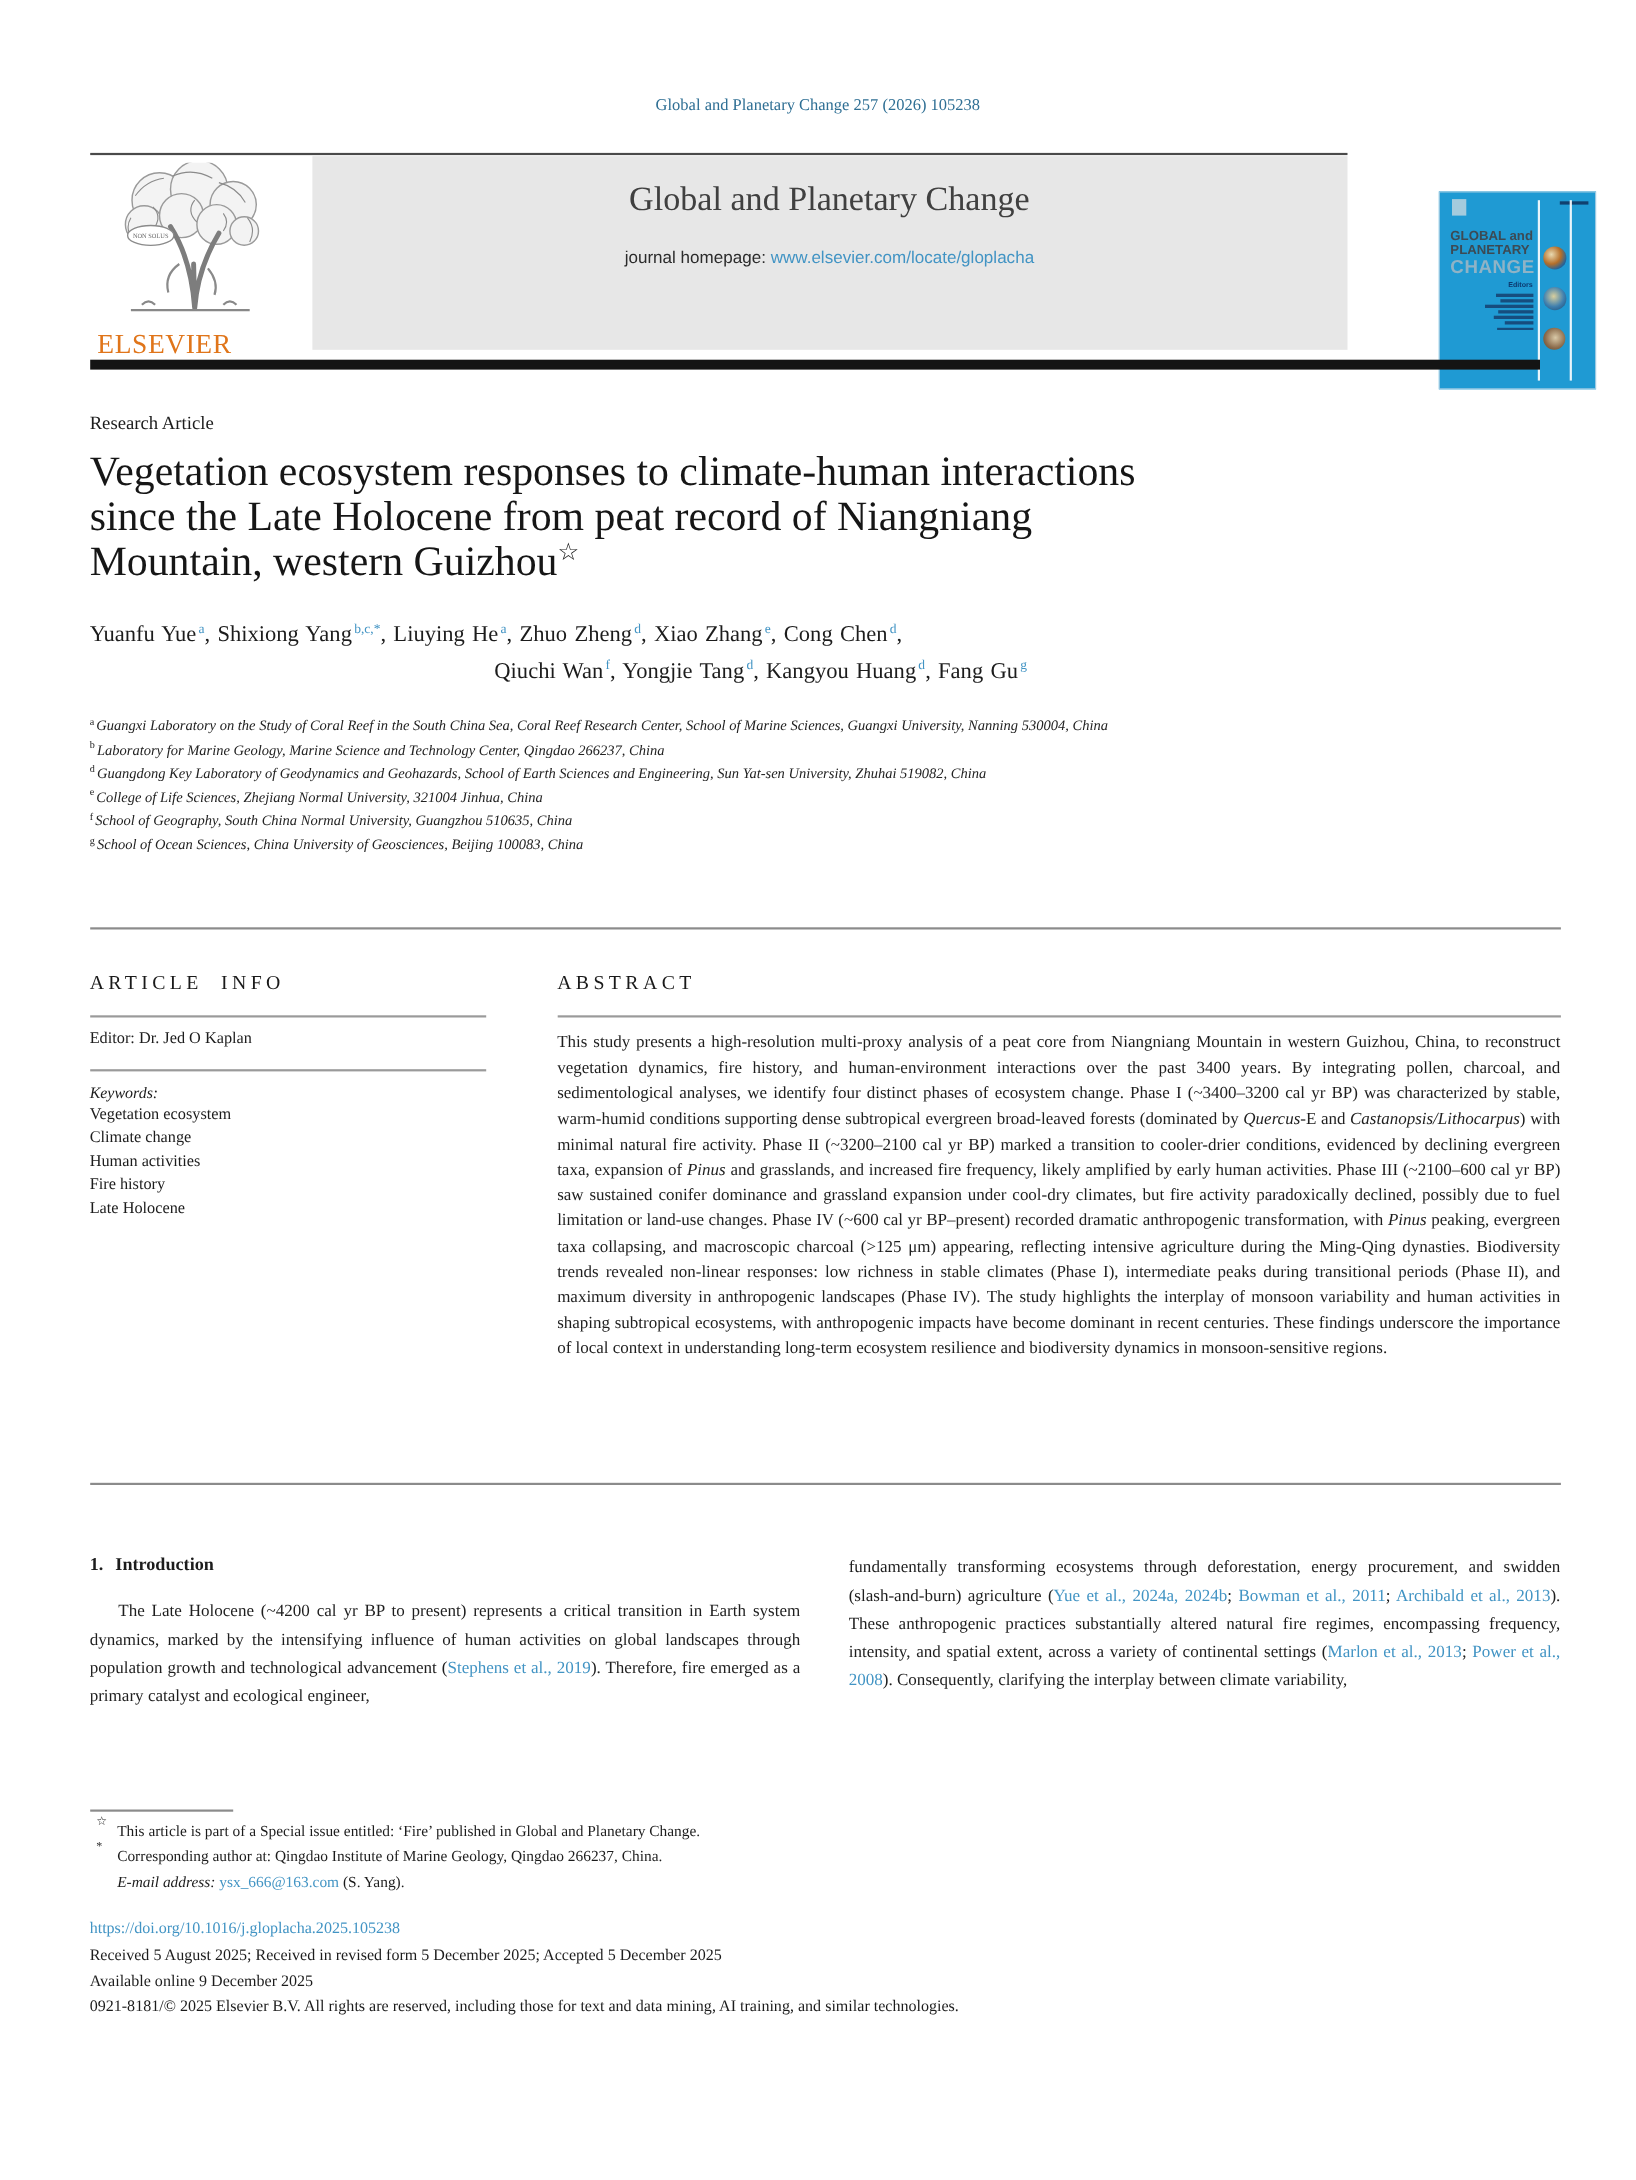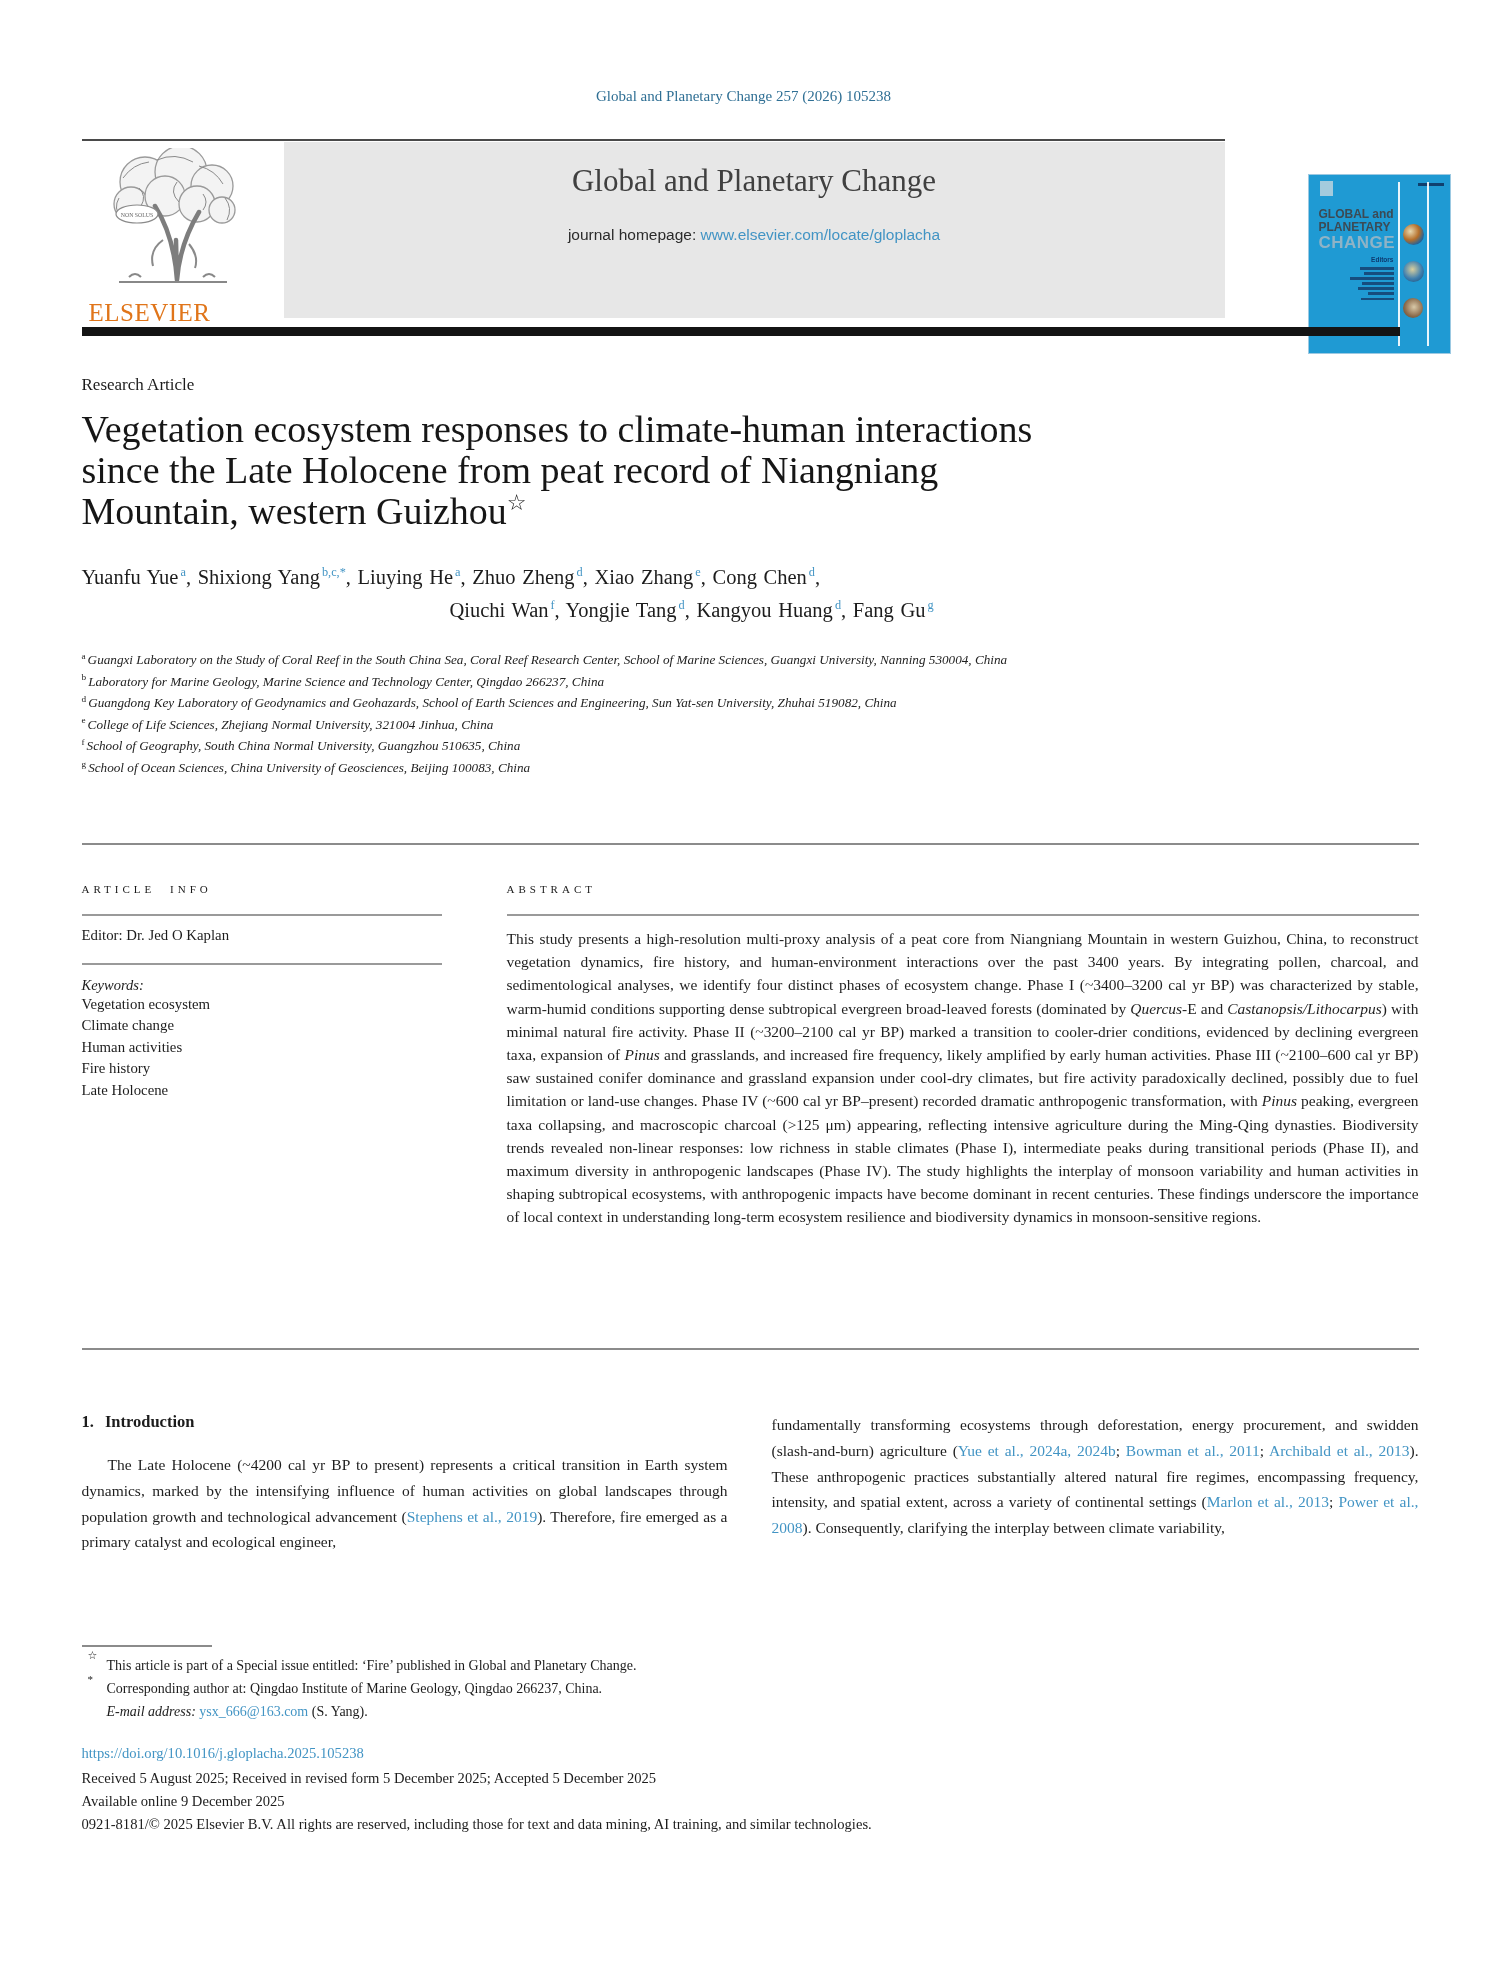--- a/index.html
+++ b/index.html
@@ -49,21 +49,21 @@
   .authors-l1{top:566px;}
   .authors-l2{top:599px;text-align:center;}
   sup{line-height:0;}
   .au{font-size:60%;color:#4294c4;margin-left:2px;}
   .affils{position:absolute;top:649px;left:75px;width:1118px;font-size:13.2px;line-height:21.6px;color:#222;}
   .affil .it{font-style:italic;}
   .affil sup{font-size:70%;margin-right:2px;}
   .it{font-style:italic;}
   
   .rule-mid{position:absolute;top:843px;left:75px;width:1337px;height:2px;background:#8b8b8b;}
-  .col-h{font-size:11px;letter-spacing:4px;word-spacing:8px;color:#1a1a1a;}
+  .col-h{font-size:18px;letter-spacing:4px;word-spacing:8px;color:#1a1a1a;}
   .info-col{position:absolute;top:883px;left:75px;width:360px;}
   .hrule{height:2px;background:#9a9a9a;margin-top:19px;}
   .editor-line{margin-top:11px;font-size:14.8px;}
   .kw-label{margin-top:12px;font-size:14.5px;font-style:italic;}
   .kw{font-size:14.8px;line-height:21.4px;}
   .abs-col{position:absolute;top:883px;left:500px;width:912px;}
   .abs-text{margin-top:11px;font-size:15.45px;line-height:23.2px;text-align:justify;color:#1e1e1e;}
   .rule-abs-bottom{position:absolute;top:1348px;left:75px;width:1337px;height:2px;background:#8b8b8b;}
   
   .intro-h{position:absolute;top:1412px;left:75px;font-size:16.5px;font-weight:bold;}

